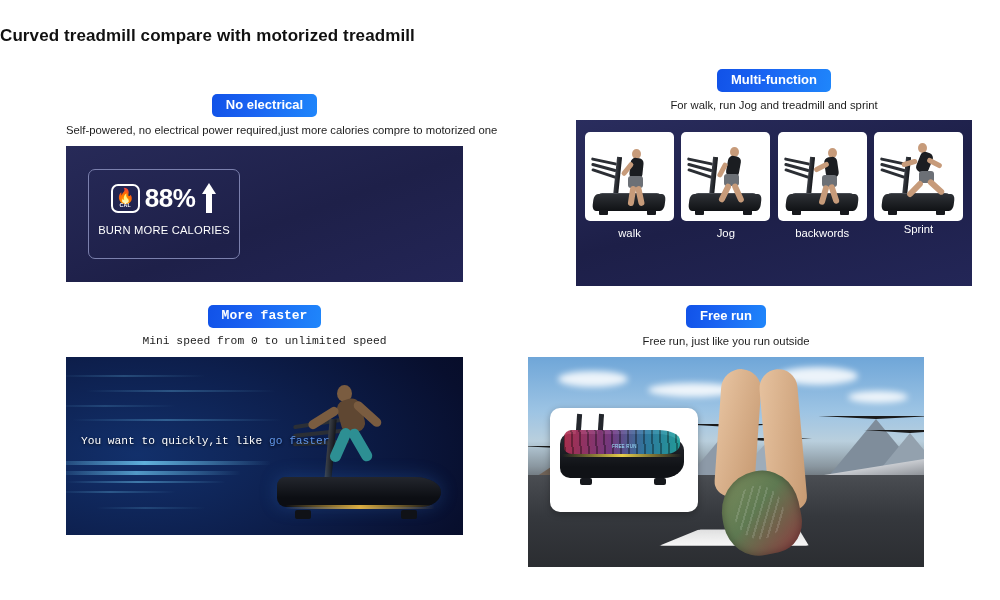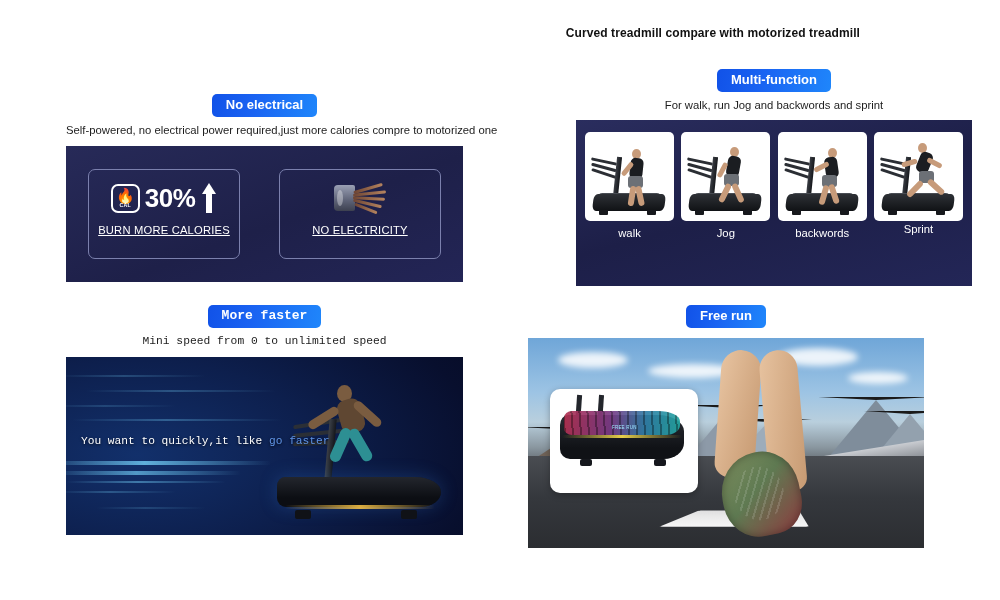--- a/index.html
+++ b/index.html
@@ -8,21 +8,21 @@
     background:#ffffff;
     font-family:"Liberation Sans", sans-serif;
     color:#1a1a1a;
     position:relative;
   }
   .page{position:relative;width:1000px;height:600px;}
 
   
   .main-title{
     position:absolute;left:0;top:26px;width:860px;
-    text-align:right;font-size:12px;font-weight:bold;color:#111;
+    text-align:left;font-size:17px;font-weight:bold;color:#111;
     letter-spacing:.1px;
   }
 
   
   .panel{position:absolute;}
   .badge-row{width:100%;text-align:center;}
   .badge{
     display:inline-block;
     padding:3px 14px 4px;
     border-radius:5px;
@@ -65,21 +65,21 @@
   .up-arrow::before{
     content:"";position:absolute;left:5px;top:9px;width:6px;height:21px;background:#fff;
   }
   .up-arrow::after{
     content:"";position:absolute;left:1px;top:0;
     border-left:7px solid transparent;border-right:7px solid transparent;
     border-bottom:11px solid #fff;
   }
   .feat-label{
     text-align:center;font-size:11.2px;color:#fff;letter-spacing:.2px;
-    font-weight:normal;margin-top:-2px;text-decoration:underline;
+    font-weight:normal;margin-top:-2px;
   }
   .plug-icon{
     width:62px;height:36px;position:relative;
     display:flex;align-items:center;justify-content:center;
   }
   .plug-body{
     width:21px;height:26px;border-radius:4px 2px 2px 4px;
     background:linear-gradient(180deg,#9aa0b4,#5d6276 60%,#3d4150);
     position:relative;
   }
@@ -288,50 +288,35 @@
     <div class="subtitle">Self-powered, no electrical power required,just more calories compre to motorized one</div>
 
     <div class="box-dark">
 
       <div class="feat" id="feat-cal">
         <div class="feat-top">
           <span class="cal-icon">
             <span class="cal-flame">🔥</span>
             <span class="cal-word">CAL</span>
           </span>
-          <span class="pct">30%</span>
+          <span class="pct">88%</span>
           <span class="up-arrow"></span>
         </div>
         <div class="feat-label">BURN MORE CALORIES</div>
       </div>
 
-      <div class="feat" id="feat-elec">
-        <div class="feat-top">
-          <span class="plug-icon">
-            <span class="plug-body"></span>
-            <span class="plug-frayed">
-              <span style="left:0;top:4px;width:30px;transform:rotate(-16deg);"></span>
-              <span style="left:0;top:9px;width:33px;transform:rotate(-6deg);"></span>
-              <span style="left:0;top:14px;width:32px;transform:rotate(3deg);"></span>
-              <span style="left:0;top:19px;width:29px;transform:rotate(13deg);"></span>
-              <span style="left:1px;top:24px;width:24px;transform:rotate(22deg);"></span>
-            </span>
-          </span>
-        </div>
-        <div class="feat-label">NO ELECTRICITY</div>
-      </div>
 
     </div>
   </div>
 
   <div class="panel" id="p2">
     <div class="badge-row">
       <span class="badge">Multi-function</span>
     </div>
-    <div class="subtitle">For walk, run Jog and backwords and sprint</div>
+    <div class="subtitle">For walk, run Jog and treadmill and sprint</div>
 
     <div class="box-dark2">
       <div class="thumbs">
 
         <div class="thumb">
           <div class="thumb-frame">
             <div class="tm">
               <span class="tm-arm a1"></span>
                 <span class="tm-arm a2"></span>
                 <span class="tm-arm a3"></span>
@@ -460,20 +445,21 @@
       </div>
 
       <div class="speed-text"><span>You want to quickly,it like </span><em>go faster</em></div>
     </div>
   </div>
 
   <div class="panel" id="p4">
     <div class="badge-row">
       <span class="badge">Free run</span>
     </div>
+    <div class="subtitle">Free run, just like you run outside</div>
 
     <div class="run-img">
       <span class="cloud" style="left:30px;top:14px;width:70px;height:16px;"></span>
       <span class="cloud" style="left:120px;top:26px;width:90px;height:14px;"></span>
       <span class="cloud" style="left:250px;top:10px;width:80px;height:18px;"></span>
       <span class="cloud" style="left:320px;top:34px;width:60px;height:12px;"></span>
 
       <span class="mtn" style="left:150px;border-left:52px solid transparent;border-right:52px solid transparent;border-bottom:62px solid #8d9aa8;"></span>
       <span class="mtn" style="left:196px;border-left:44px solid transparent;border-right:44px solid transparent;border-bottom:48px solid #9dacba;"></span>
       <span class="mtn" style="left:290px;border-left:58px solid transparent;border-right:58px solid transparent;border-bottom:70px solid #7f8d9b;"></span>

